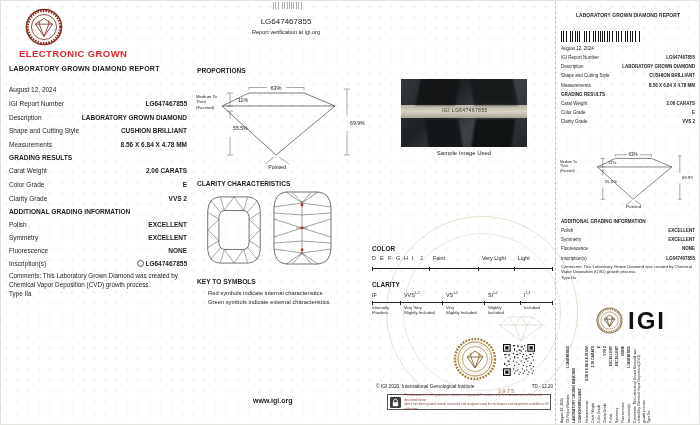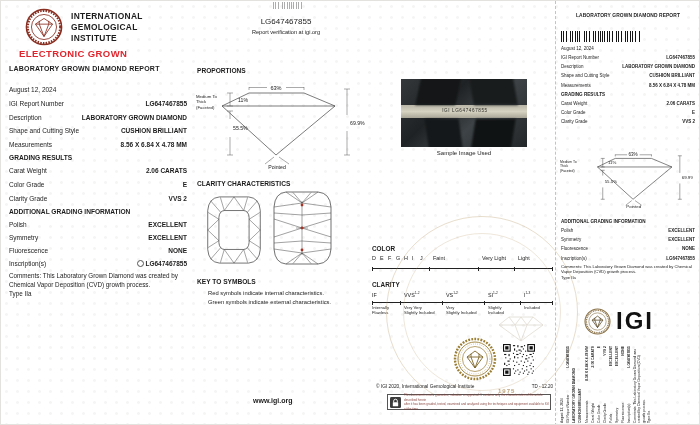--- a/index.html
+++ b/index.html
@@ -32,25 +32,20 @@
   <svg class="abs" style="left:24px;top:7px" width="38" height="38" viewBox="0 0 40 40">
     <circle cx="20" cy="20" r="18.5" fill="#fff" stroke="#8a3023" stroke-width="1.6"></circle>
     <circle cx="20" cy="20" r="17" fill="none" stroke="#8a3023" stroke-width="2.2" stroke-dasharray="1.6 1.3"></circle>
     <circle cx="20" cy="20" r="13.2" fill="none" stroke="#8a3023" stroke-width=".9"></circle>
     <g stroke="#8a3023" stroke-width=".9" fill="none">
       <path d="M11,17 L20,11 29,17 20,30 Z"></path>
       <path d="M11,17 H29"></path>
       <path d="M15,13.5 L15,17 M25,13.5 L25,17 M15,17 L20,30 M25,17 L20,30"></path>
     </g>
   </svg>
-  <div class="abs b" style="left:70px;top:10px;font-size:8.4px;line-height:1.3;letter-spacing:.3px">
-    <div>INTERNATIONAL</div>
-    <div>GEMOLOGICAL</div>
-    <div>INSTITUTE</div>
-  </div>
   <div class="abs b" style="left:18px;top:47px;font-size:9.5px;letter-spacing:.4px;color:#e0252d">ELECTRONIC GROWN</div>
   <div class="abs b" style="left:8px;top:64px;font-size:7px;letter-spacing:.2px">LABORATORY GROWN DIAMOND REPORT</div>
 
   <div class="abs" style="left:8px;top:85px;width:178px">
     <div style="font-size:6.5px;margin-bottom:7px">August 12, 2024</div>
     <div class="frow">
       <span class="lab">IGI Report Number</span>
       <span class="val">LG647467855</span>
     </div>
     <div class="frow">
@@ -419,21 +414,21 @@
         <span class="val">NONE</span>
       </div>
     <div class="srow" style="margin-bottom:3px">
         <span>Inscription(s)</span>
         <span class="val">LG647467855</span>
       </div>
     <div style="font-size:4.2px;line-height:1.4">Comments: This Laboratory Grown Diamond was created by Chemical Vapor Deposition (CVD) growth process.</div>
     <div style="font-size:4.2px;line-height:1.4">Type IIa</div>
   </div>
 
-  <div class="abs" style="left:583px;top:306px;display:flex;align-items:center">
+  <div class="abs" style="left:595px;top:306px;display:flex;">
     <svg width="27" height="27" viewBox="0 0 40 40">
       <circle cx="20" cy="20" r="18.5" fill="none" stroke="#8a7248" stroke-width="1.6"></circle>
       <circle cx="20" cy="20" r="16.5" fill="none" stroke="#8a7248" stroke-width="2" stroke-dasharray="1.5 1.2"></circle>
       <circle cx="20" cy="20" r="12.8" fill="none" stroke="#8a7248" stroke-width=".9"></circle>
       <g stroke="#55441f" stroke-width="1.1" fill="none">
         <path d="M12,18 L20,12 28,18 20,29 Z M12,18 H28 M16,14.8 V18 M24,14.8 V18 M16,18 L20,29 M24,18 L20,29"></path>
       </g>
     </svg>
     <span class="b" style="font-size:24px;letter-spacing:2px;margin-left:5px;color:#111">IGI</span>
   </div>

